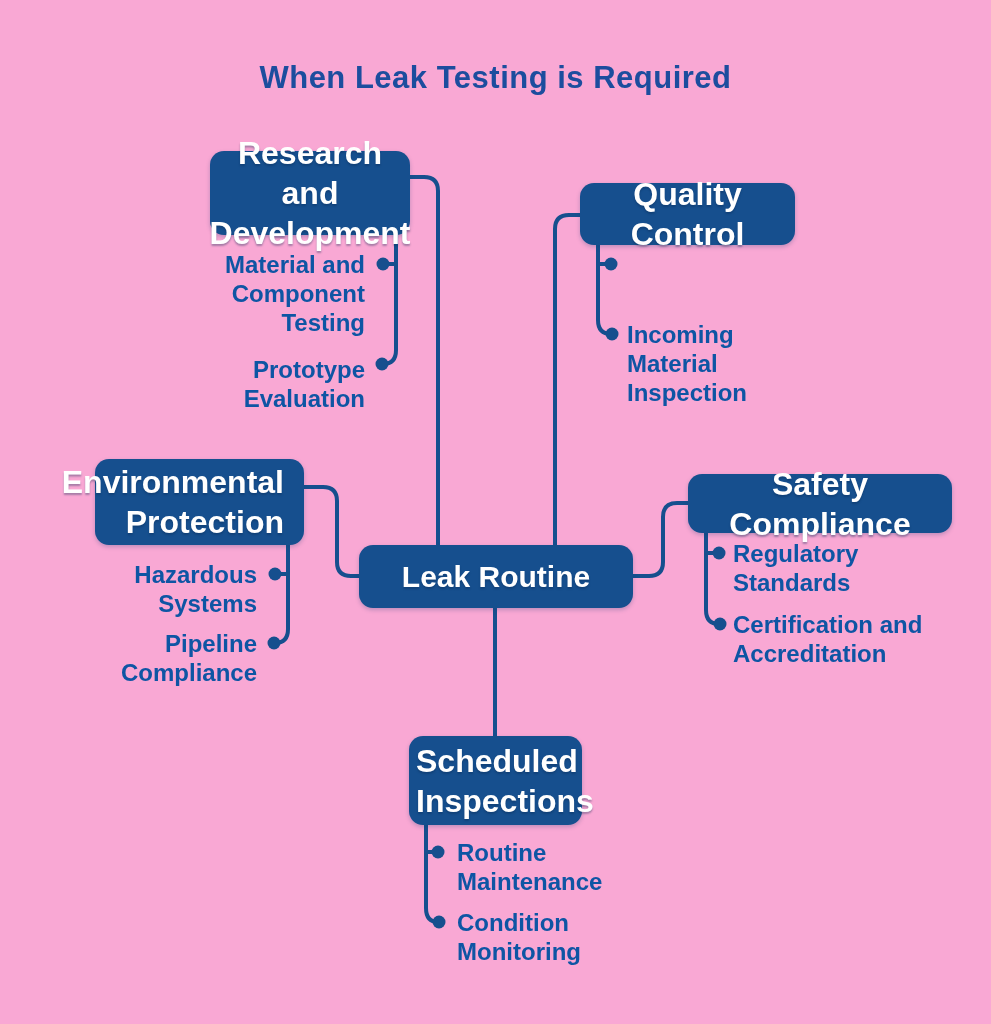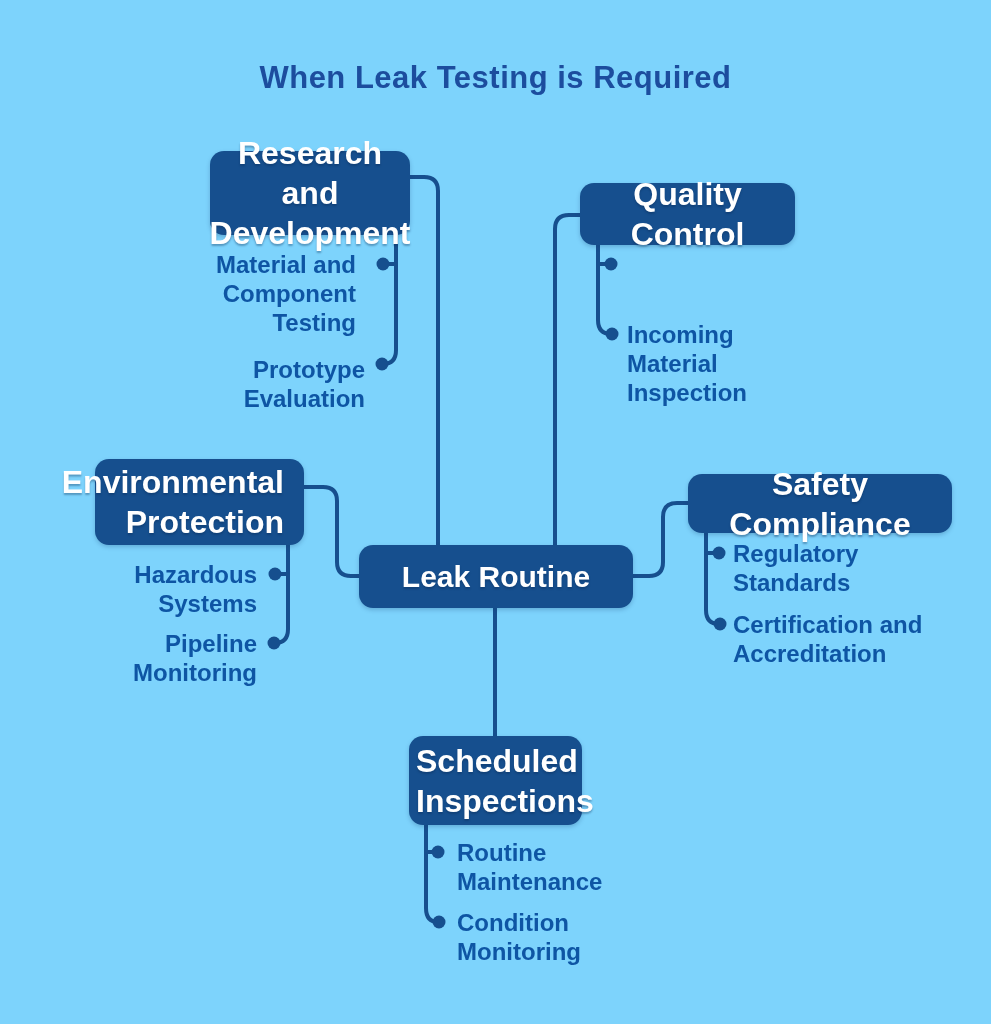--- a/index.html
+++ b/index.html
@@ -1,21 +1,21 @@
 <!DOCTYPE html>
 <html style="--box: #164f8e; --line: #164f8e; --subtext: #0e55a4; --title: #1c4d9e; --boxtext: #ffffff;"><head>
 <meta charset="utf-8">
 <style>
   html, body { margin: 0; padding: 0; background: #ffffff; }
   body { font-family: "Liberation Sans", sans-serif; }
   #stage {
     position: relative;
     width: 991px;
     height: 1024px;
-    background: #7dd3fc;
+    background: #f9a8d4;
     overflow: hidden;
   }
   #title {
     position: absolute;
     left: 0; top: 60px;
     width: 991px;
     text-align: center;
     font-size: 31px;
     font-weight: 700;
     color: var(--title, #1c4d9e);
@@ -59,21 +59,21 @@
                  justify-content: flex-start; text-align: left; padding-left: 7px; }
   #node-center { left: 359px; top: 545px; width: 274px; height: 63px; font-size: 30px; }
   .leaf {
     position: absolute;
     color: var(--subtext, #0e55a4);
     font-weight: 700;
     font-size: 24px;
     line-height: 29px;
   }
   .leaf.right { text-align: right; }
-  #leaf-rnd-0    { left: 176px; top: 250px; width: 180px; text-align: right; }
+  #leaf-rnd-0    { left: 185px; top: 250px; width: 180px; text-align: right; }
   #leaf-rnd-1    { left: 185px; top: 355px; width: 180px; }
   #leaf-qc-0     { left: 627px; top: 250px; width: 160px; }
   #leaf-qc-1     { left: 627px; top: 320px; width: 150px; }
   #leaf-env-0    { left:  67px; top: 560px; width: 190px; }
   #leaf-env-1    { left:  67px; top: 629px; width: 190px; }
   #leaf-safety-0 { left: 733px; top: 539px; width: 160px; }
   #leaf-safety-1 { left: 733px; top: 610px; width: 220px; }
   #leaf-sched-0  { left: 457px; top: 838px; width: 170px; }
   #leaf-sched-1  { left: 457px; top: 908px; width: 160px; }
 </style>
@@ -120,21 +120,21 @@
   <div class="node" id="node-sched">Scheduled Inspections</div>
 
   <div class="node" id="node-center">Leak Routine</div>
 
   <div class="leaf right" id="leaf-rnd-0">Material and Component Testing</div>
   <div class="leaf right" id="leaf-rnd-1">Prototype Evaluation</div>
 
   <div class="leaf" id="leaf-qc-1">Incoming Material Inspection</div>
 
   <div class="leaf right" id="leaf-env-0">Hazardous Systems</div>
-  <div class="leaf right" id="leaf-env-1">Pipeline Monitoring</div>
+  <div class="leaf right" id="leaf-env-1">Pipeline Compliance</div>
 
   <div class="leaf" id="leaf-safety-0">Regulatory Standards</div>
   <div class="leaf" id="leaf-safety-1">Certification and Accreditation</div>
 
   <div class="leaf" id="leaf-sched-0">Routine Maintenance</div>
   <div class="leaf" id="leaf-sched-1">Condition Monitoring</div>
 
 </div>
 
 </body></html>

